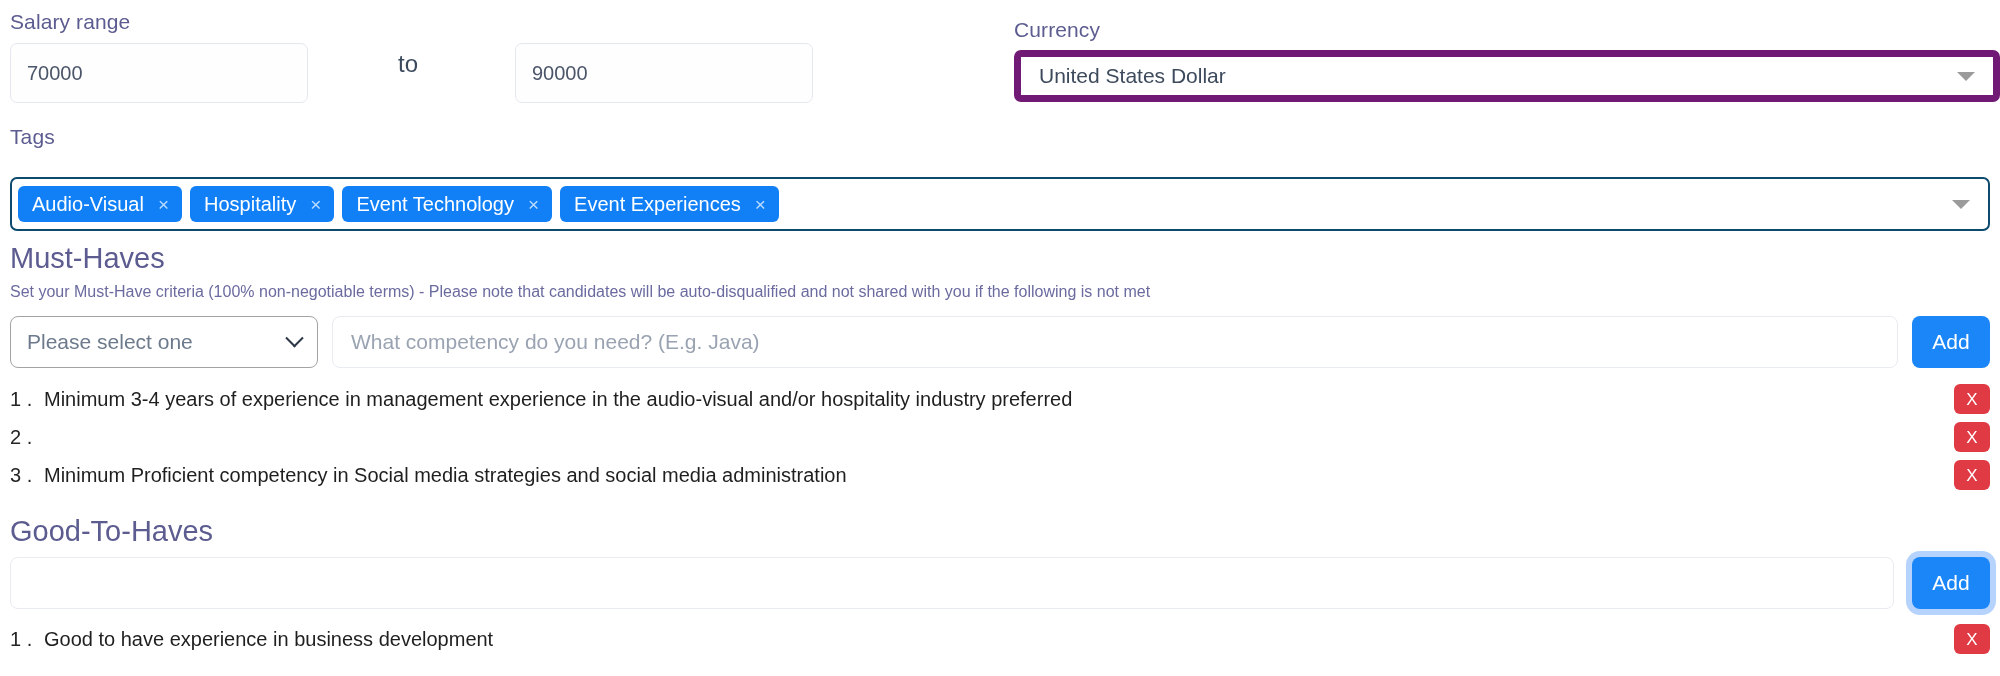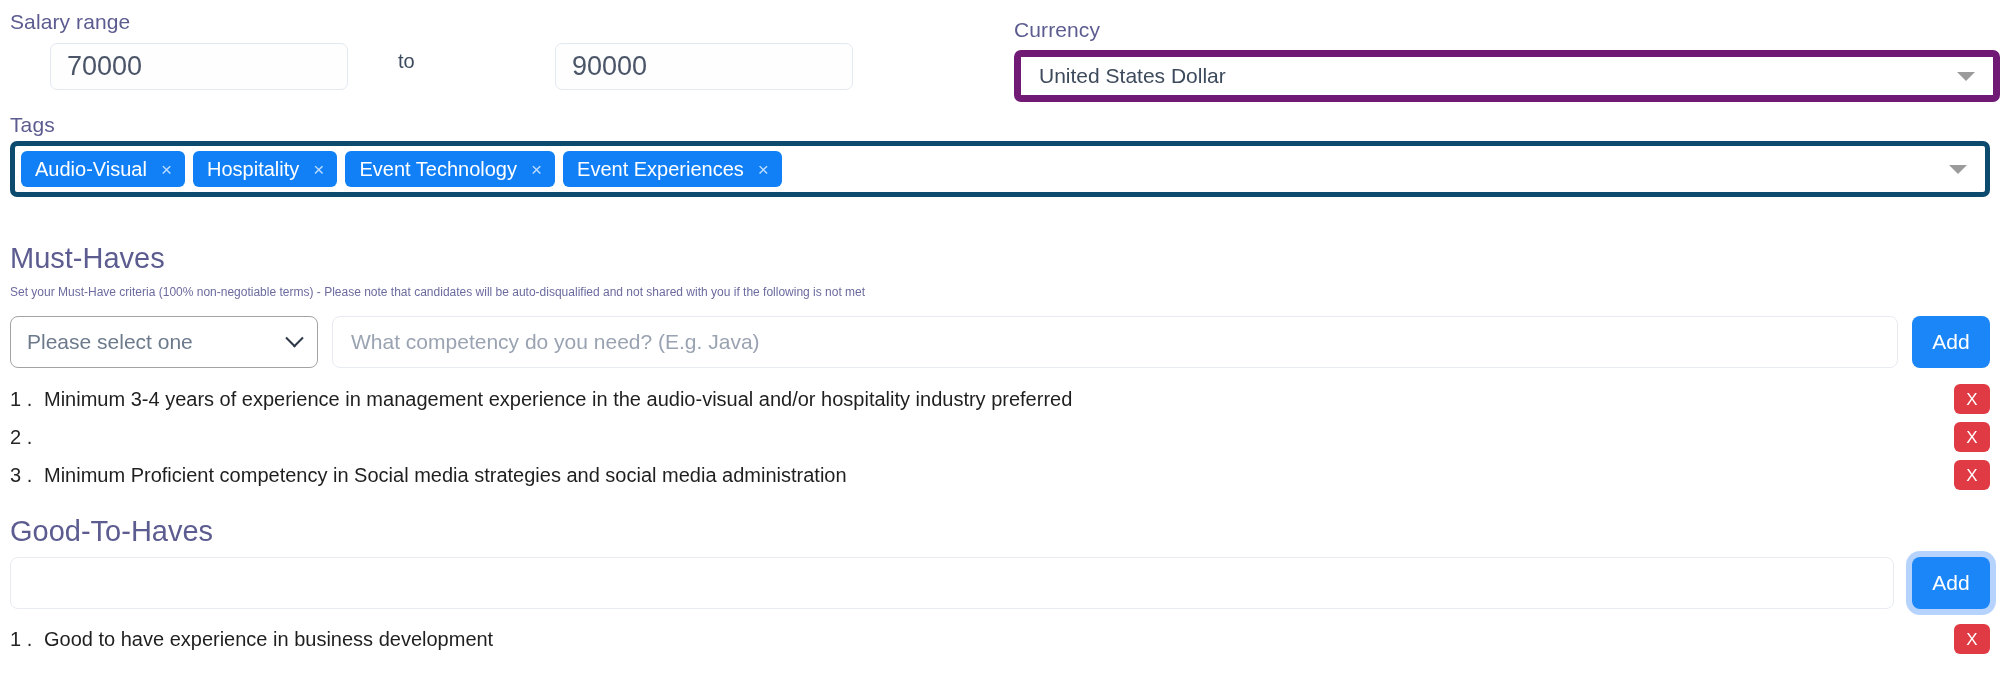--- a/index.html
+++ b/index.html
@@ -29,81 +29,80 @@
     letter-spacing: .1px;
   }
   .section-heading {
     color: #5c5c90;
     font-size: 29px;
     line-height: 26px;
     font-weight: 400;
   }
   .section-sub {
     color: #6b6ba0;
-    font-size: 12px;
+    font-size: 16px;
     line-height: 20px;
     font-weight: 400;
   }
 
   
   .inp {
     background: #fefeff;
     border: 1px solid #e4e8f0;
     border-radius: 7px;
-    height: 47px;
-    font-size: 27px;
+    height: 60px;
+    font-size: 20px;
     color: #4a5568;
     font-family: "Liberation Sans", sans-serif;
     padding: 0 16px;
     outline: none;
     display: flex;
     align-items: center;
-    margin-left: 40px;
   }
   .inp::placeholder { color: #9aa3b2; }
 
   
   .row-salary {
     position: absolute;
     left: 10px; top: 10px;
     width: 1980px;
     height: 85px;
   }
   .lbl-salary { position: absolute; left: 0; top: 0; }
   .salary-min {
     position: absolute; left: 0; top: 33px; width: 298px;
   }
   .salary-to {
     position: absolute; left: 388px; top: 40px;
-    font-size: 20px; color: #3c4a5e;
+    font-size: 24px; color: #3c4a5e;
   }
   .salary-max {
     position: absolute; left: 505px; top: 33px; width: 298px;
   }
   .lbl-currency { position: absolute; left: 1004px; top: 8px; }
   .currency-select {
     position: absolute; left: 1004px; top: 40px; width: 986px; height: 52px;
     border: 7px solid #701a75; border-radius: 7px; background:#fff;
     display: flex; align-items: center; padding: 0 18px;
     font-size: 21px; color: #3d4a5c;
   }
   .caret {
     width: 0; height: 0;
     border-left: 9px solid transparent;
     border-right: 9px solid transparent;
     border-top: 9px solid #9b9b9b;
     margin-left: auto;
   }
 
   
-  .row-tags { position: absolute; left: 10px; top: 113px; width: 1980px; }
+  .row-tags { position: absolute; left: 10px; top: 125px; width: 1980px; }
   .tags-field {
-    margin-top: 4px;
+    margin-top: 28px;
     width: 1980px; min-height: 54px;
-    border: 5px solid #0c4a6e; border-radius: 7px; background: #fff;
+    border: 2px solid #0c4a6e; border-radius: 7px; background: #fff;
     display: flex; align-items: center; padding: 5px 18px 5px 6px; gap: 8px;
   }
   .chip {
     display: inline-flex; align-items: center; gap: 14px;
     background: #1180f7; color: #ffffff;
     border-radius: 6px; height: 36px;
     padding: 0 13px 0 14px;
     font-size: 20px; line-height: 36px; white-space: nowrap;
   }
   .chip-x { color: #bcdcff; font-size: 19px; line-height: 1; cursor: pointer; }

